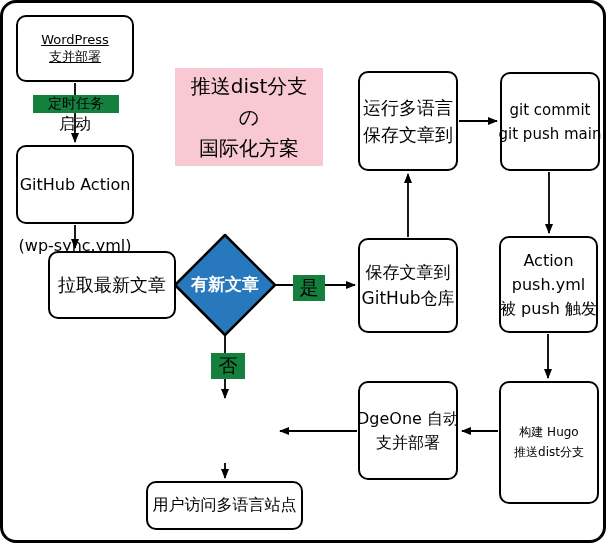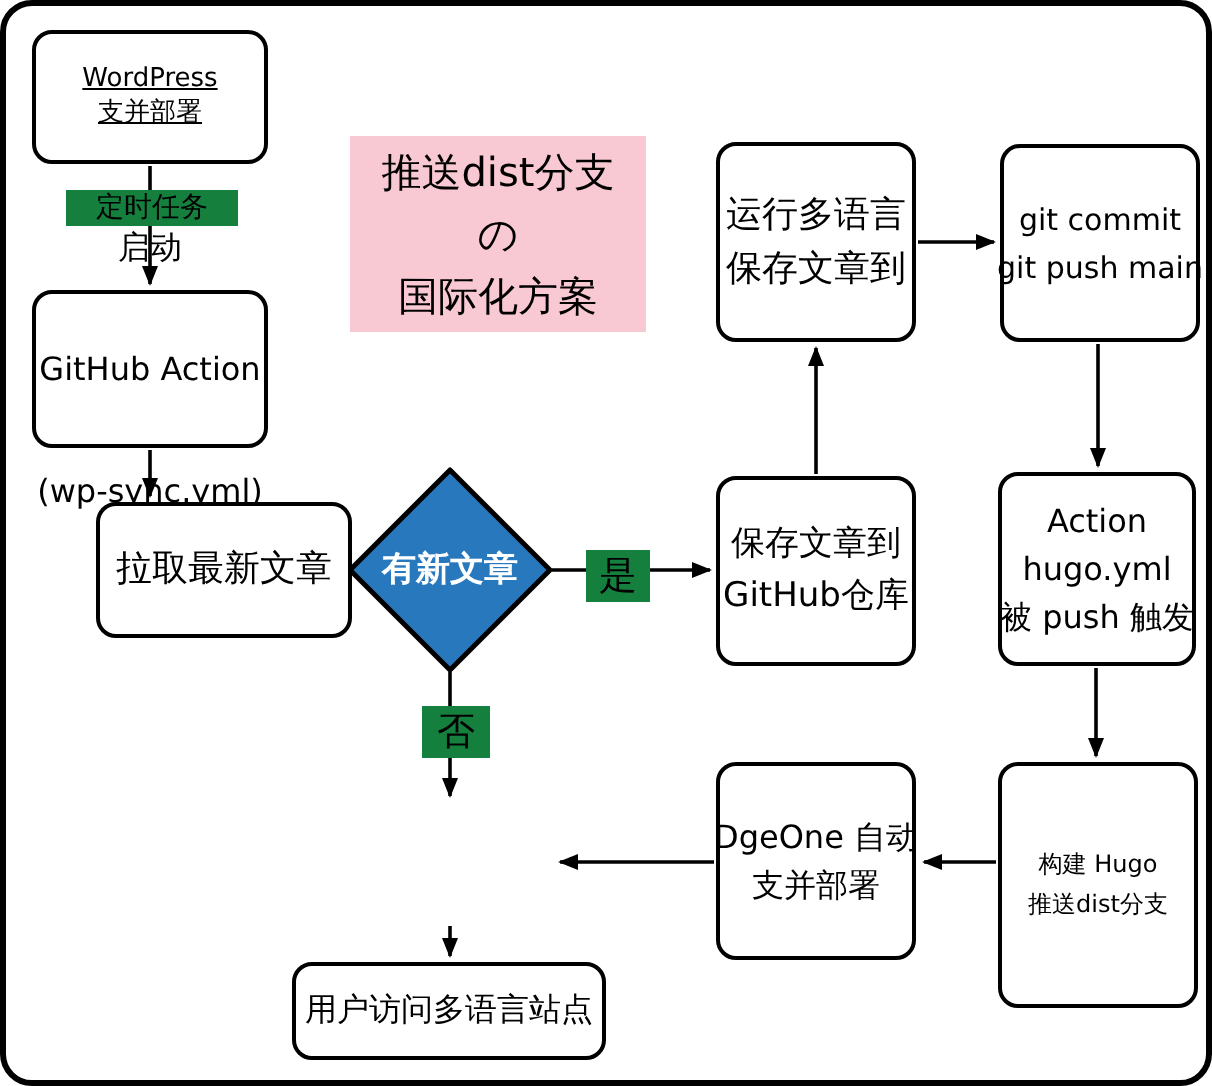--- a/index.html
+++ b/index.html
@@ -130,21 +130,21 @@
     <div>保存文章到</div>
   </div>
 
   <div class="node" id="node-git-commit">
     <div>git commit</div>
     <div>git push main</div>
   </div>
 
   <div class="node" id="node-action-hugo">
     <div>Action</div>
-    <div>hugo.yml</div>
+    <div>push.yml</div>
     <div>被 push 触发</div>
   </div>
 
   <div class="node" id="node-build-hugo">
     <div>构建 Hugo</div>
     <div>推送dist分支</div>
   </div>
 
   <div class="node" id="node-dgeone">
     <div>DgeOne 自动</div>

